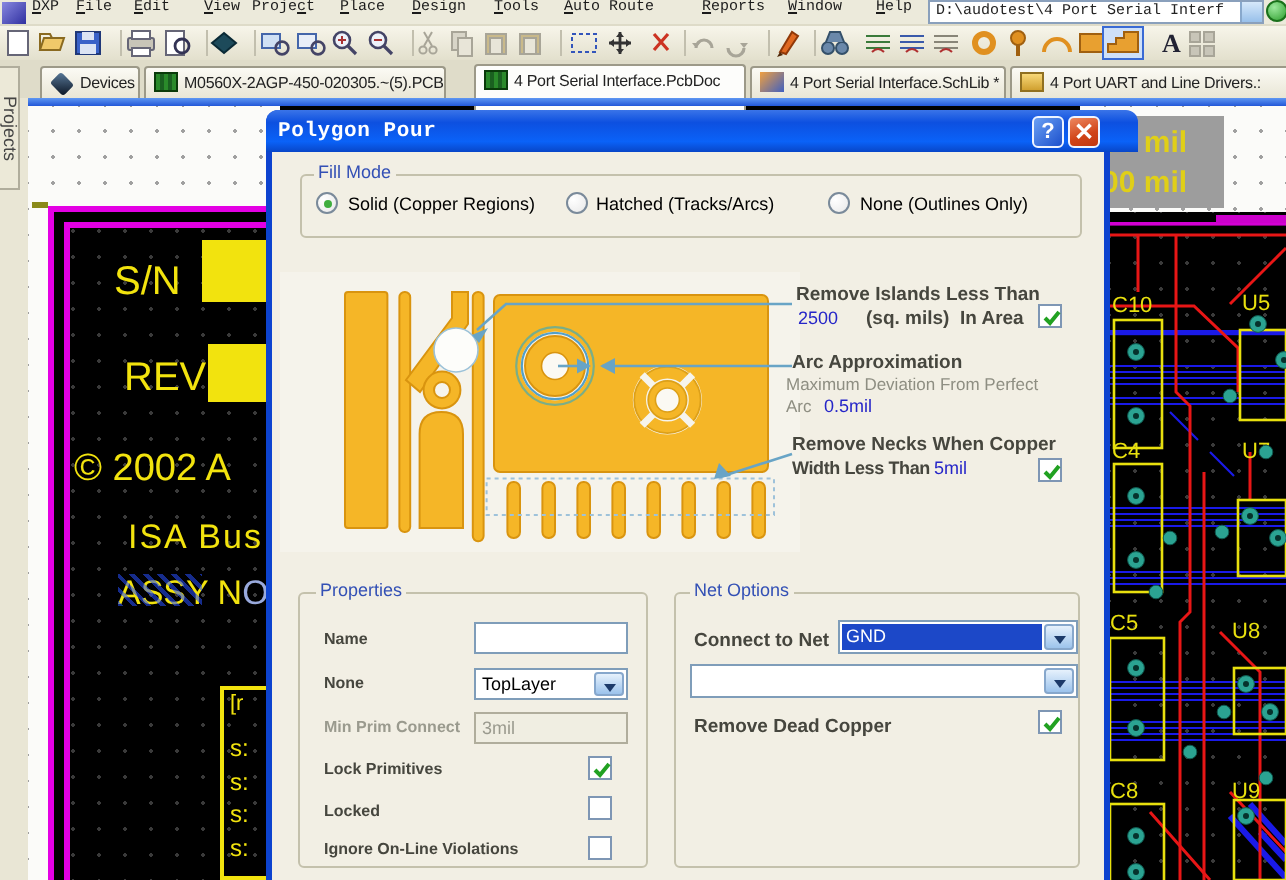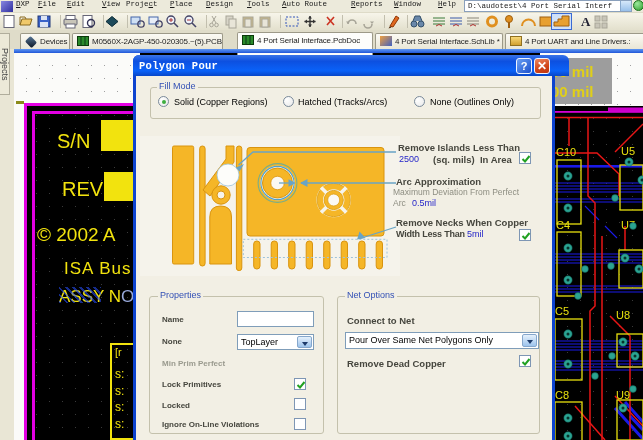--- a/index.html
+++ b/index.html
@@ -403,37 +403,42 @@
 
       <div class="grp" style="left:13px;top:220px;width:175px;height:138px"></div>
       <div class="grplbl" style="left:22px;top:214px">Properties</div>
       <div class="blab" style="left:26px;top:239px">Name</div>
       <div class="input" style="left:101px;top:235px;width:77px;height:16px"></div>
       <div class="blab" style="left:26px;top:261px">None</div>
       <div class="combo" style="left:101px;top:258px;width:77px;height:16px">
           <span class="ctext">TopLayer</span>
           <span class="cbtn"></span>
         </div>
-      <div class="blab" style="left:26px;top:283px;color:#9a9a8e">Min Prim Perfect</div>
+      <div class="blab" style="left:26px;top:283px;color:#9a9a8e">Min Prim Connect</div>
+      <div class="input" style="left:101px;top:280px;width:77px;height:16px;background:#f0eee2;border-color:#b0ad9c;font-size:9px;color:#9a9a8e;line-height:14px;padding-left:3px">3mil</div>
       <div class="blab" style="left:26px;top:304px">Lock Primitives</div>
       <div class="cb" style="left:158px;top:302px">
           <svg width="12" height="12">
             <path d="M2.5,6 L5,8.5 L9.5,3" stroke="#21a121" stroke-width="2" fill="none"></path>
           </svg>
         </div>
       <div class="blab" style="left:26px;top:325px">Locked</div>
       <div class="cb" style="left:158px;top:322px"></div>
       <div class="blab" style="left:26px;top:344px">Ignore On-Line Violations</div>
       <div class="cb" style="left:158px;top:342px"></div>
 
       <div class="grp" style="left:201px;top:220px;width:203px;height:138px"></div>
       <div class="grplbl" style="left:209px;top:214px">Net Options</div>
       <div class="blab" style="left:211px;top:239px;font-size:9.5px">Connect to Net</div>
+      <div class="combo" style="left:283px;top:234px;width:120px;height:17px">
+          <span style="position:absolute;left:1px;top:1px;right:17px;bottom:1px;background:#1c48c8"></span>
+          <span class="ctext" style="color:#fff;z-index:2">GND</span>
+          <span class="cbtn"></span>
+        </div>
       <div class="combo" style="left:209px;top:256px;width:194px;height:17px">
-          <span class="ctext">Pour Over Same Net Polygons Only</span>
           <span class="cbtn"></span>
         </div>
       <div class="blab" style="left:211px;top:282px;font-size:9.5px">Remove Dead Copper</div>
       <div class="cb" style="left:383px;top:279px">
           <svg width="12" height="12">
             <path d="M2.5,6 L5,8.5 L9.5,3" stroke="#21a121" stroke-width="2" fill="none"></path>
           </svg>
         </div>
     </div>
   </div>

